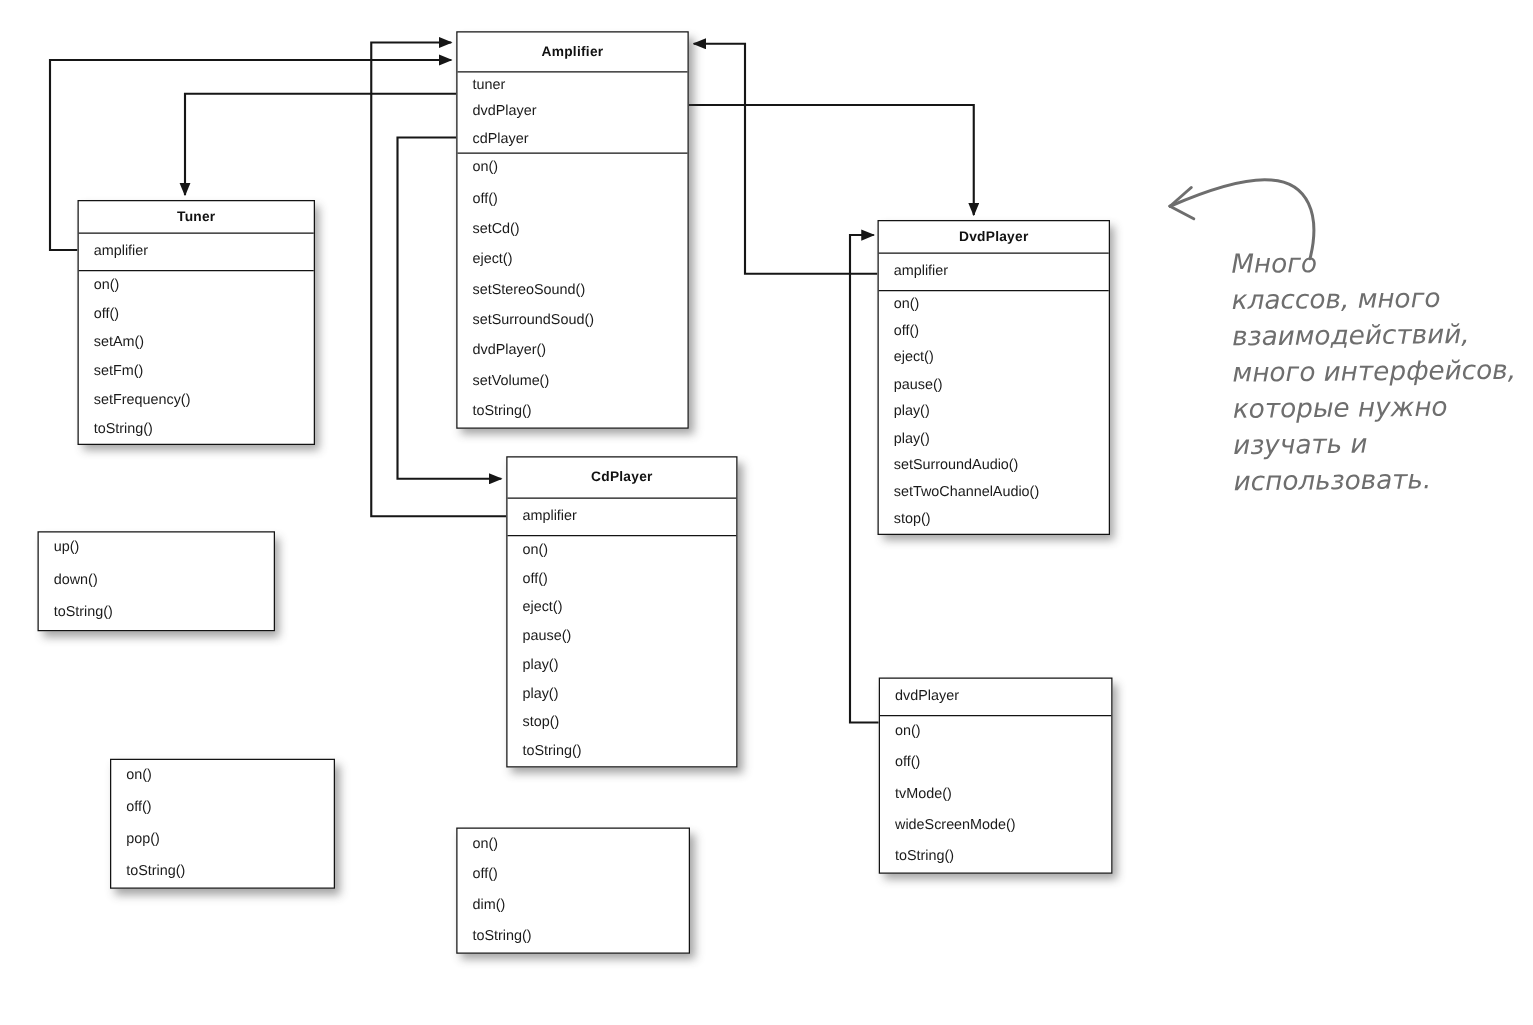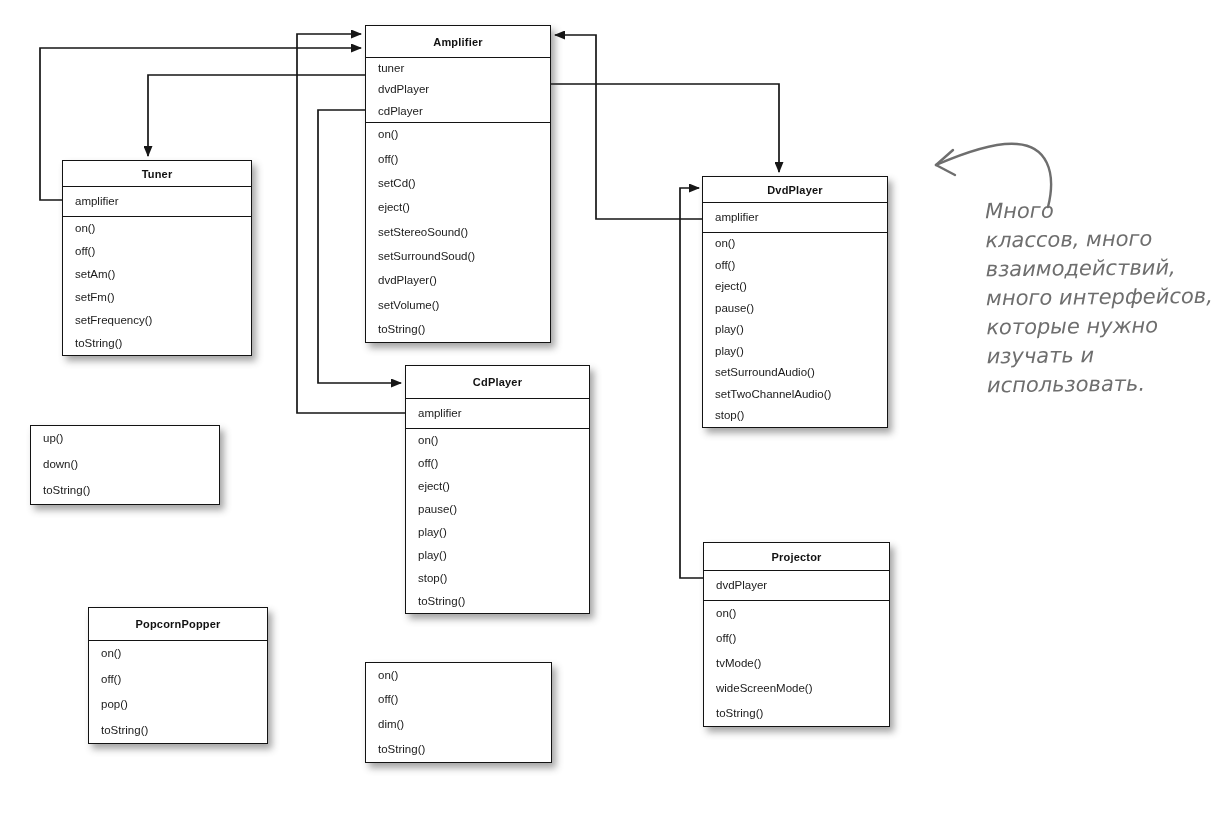--- a/index.html
+++ b/index.html
@@ -137,38 +137,36 @@
         </div>
       </div>
       <div class="uml-box" style="left: 30px; top: 425px; width: 190px;">
         <div class="uml-methods" style="height: 78px;">
           <div class="uml-row">up()</div>
           <div class="uml-row">down()</div>
           <div class="uml-row">toString()</div>
         </div>
       </div>
       <div class="uml-box" style="left: 88px; top: 607px; width: 180px;">
-        <div class="uml-title" style="height: 33px;">PopcornPopper</div>
         <div class="uml-methods" style="height: 102px;">
           <div class="uml-row">on()</div>
           <div class="uml-row">off()</div>
           <div class="uml-row">pop()</div>
           <div class="uml-row">toString()</div>
         </div>
       </div>
       <div class="uml-box" style="left: 365px; top: 662px; width: 187px;">
         <div class="uml-methods" style="height: 99px;">
           <div class="uml-row">on()</div>
           <div class="uml-row">off()</div>
           <div class="uml-row">dim()</div>
           <div class="uml-row">toString()</div>
         </div>
       </div>
       <div class="uml-box" style="left: 703px; top: 542px; width: 187px;">
-        <div class="uml-title" style="height: 28px;">Projector</div>
         <div class="uml-attrs" style="height: 30px;">
           <div class="uml-row">dvdPlayer</div>
         </div>
         <div class="uml-methods" style="height: 125px;">
           <div class="uml-row">on()</div>
           <div class="uml-row">off()</div>
           <div class="uml-row">tvMode()</div>
           <div class="uml-row">wideScreenMode()</div>
           <div class="uml-row">toString()</div>
         </div>

